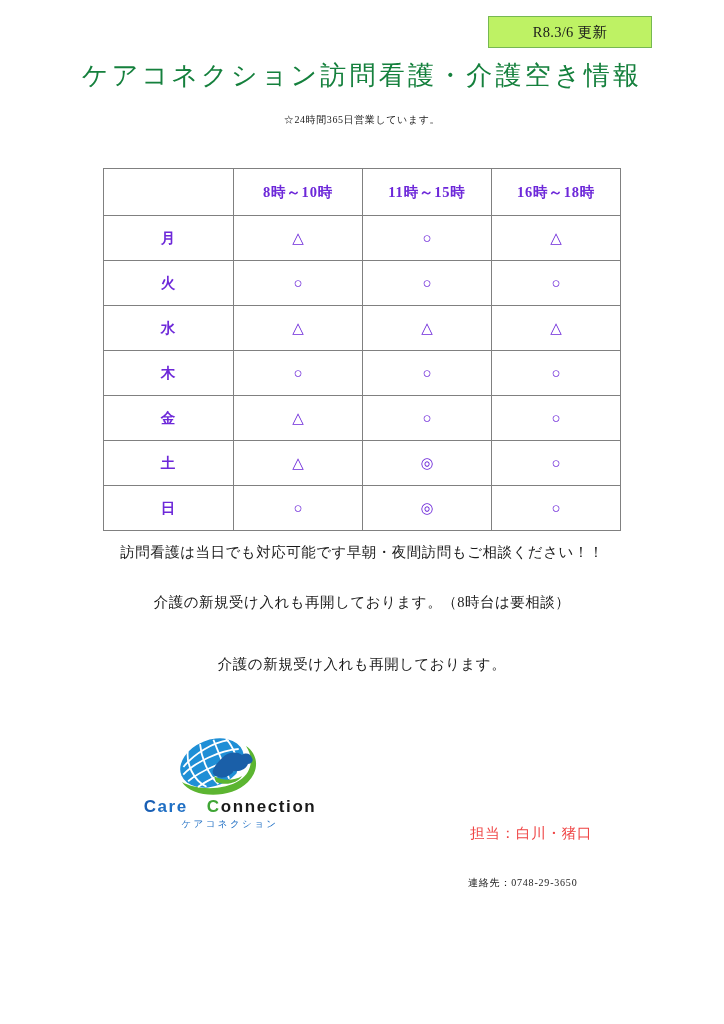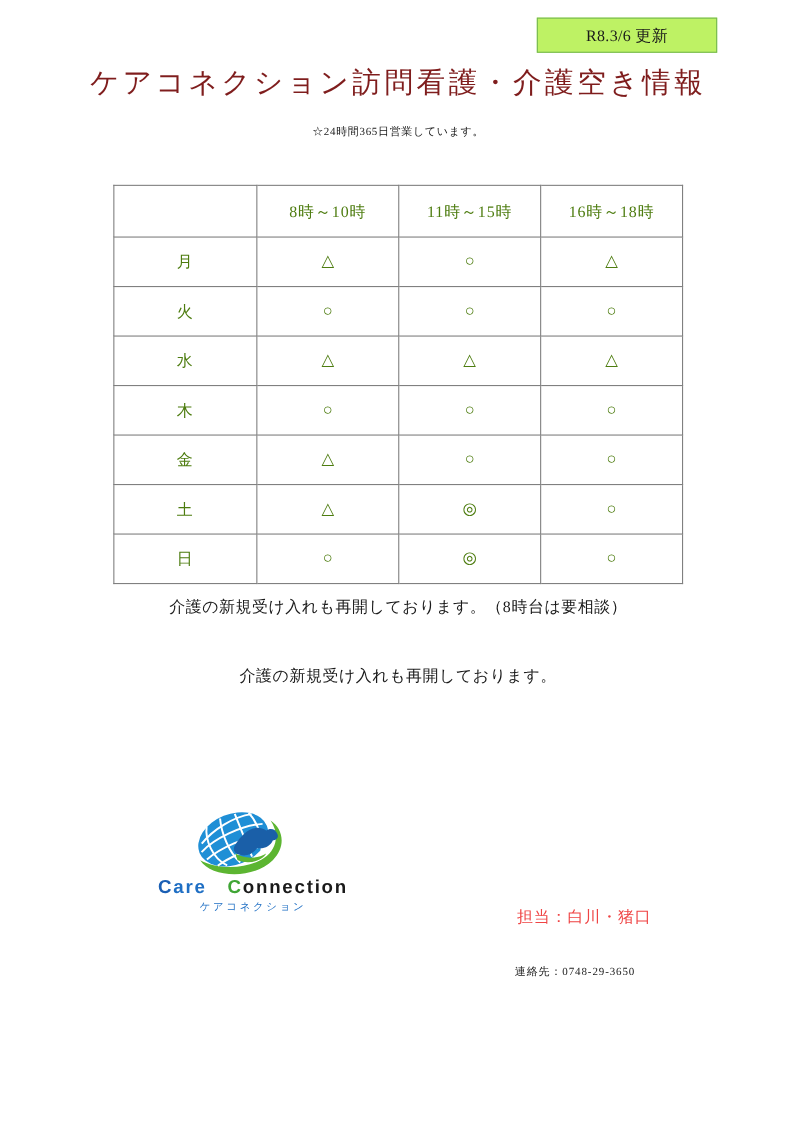--- a/index.html
+++ b/index.html
@@ -40,21 +40,21 @@
 
   
   .doc-title {
     position: absolute;
     left: 0;
     top: 58px;
     width: 724px;
     text-align: center;
     font-size: 26px;
     letter-spacing: 3.2px;
-    color: #7f1d1d;
+    color: #15803d;
     white-space: nowrap;
   }
 
   
   .doc-subtitle {
     position: absolute;
     left: 0;
     top: 113px;
     width: 724px;
     text-align: center;
@@ -75,23 +75,23 @@
     width: 518px;
     table-layout: fixed;
   }
   table.schedule th,
   table.schedule td {
     border: 1px solid #808080;
     height: 44px;
     text-align: center;
     vertical-align: middle;
     font-size: 14.5px;
-    font-weight: normal;
+    font-weight: bold;
     letter-spacing: 0.8px;
-    color: #4d7c0f;
+    color: #6d28d9;
     padding: 0;
   }
   table.schedule col.col-day   { width: 130px; }
   table.schedule col.col-slot  { width: 129px; }
   table.schedule .mark {
     font-size: 15px;
     letter-spacing: 0;
     line-height: 1;
   }
   table.schedule .day-cell {
@@ -252,20 +252,21 @@
         <td class="day-cell">日</td>
         <td class="mark">○</td>
         <td class="mark">◎</td>
         <td class="mark">○</td>
       </tr>
     </tbody>
   </table>
 </div>
 
 <div class="notes">
+  <div class="note-line n2">訪問看護は当日でも対応可能です早朝・夜間訪問もご相談ください！！</div>
   <div class="note-line n3">介護の新規受け入れも再開しております。（8時台は要相談）</div>
   <div class="note-line n4">介護の新規受け入れも再開しております。</div>
 </div>
 
 <div class="logo-block">
   <div class="logo-mark">
     <svg viewBox="0 0 96 62" width="96" height="62" xmlns="http://www.w3.org/2000/svg">
 
       <path d="M14 46 C24 62 62 64 80 46 C92 34 90 18 78 10 C86 22 84 36 72 44 C56 55 28 54 14 46 Z" fill="#5cb531"></path>
 

